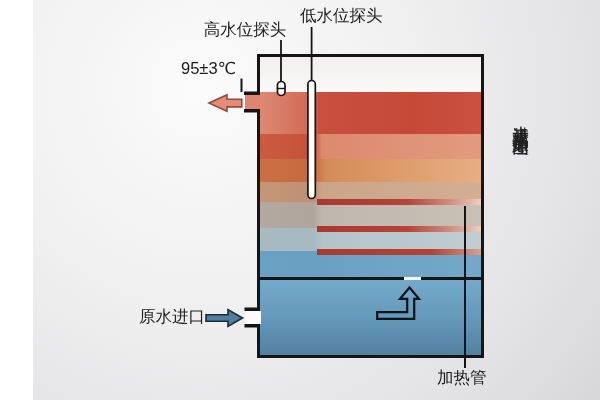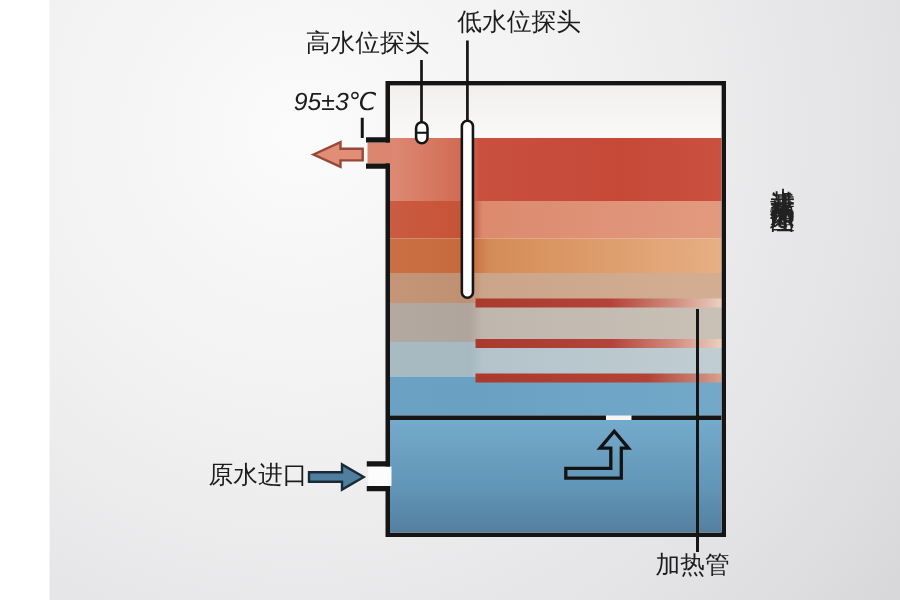--- a/index.html
+++ b/index.html
@@ -42,22 +42,22 @@
   .stripe-1{top:142px;}
   .stripe-2{top:169px;}
   .stripe-3{top:192px;background:linear-gradient(90deg,#a93a2d 0%,#b24335 70%,#c57f70 90%,#d9a090 100%);}
   .divider{position:absolute;top:220px;height:3px;background:#151515;}
   .divider-left{left:0;width:144px;}
   .divider-right{left:161px;width:60px;}
   
   .overlay{left:0;top:0;width:600px;height:400px;pointer-events:none;}
   
   .lbl-high{left:166px;top:21px;width:92px;text-align:center;}
-  .lbl-low{left:267px;top:7px;width:92px;text-align:center;}
-  .lbl-temp{left:148px;top:60px;width:70px;text-align:right;font-style:italic;}
+  .lbl-low{left:267px;top:7px;width:92px;text-align:left;}
+  .lbl-temp{left:148px;top:60px;width:70px;}
   .lbl-outlet{left:98px;top:95px;width:73px;text-align:right;}
   .lbl-inlet{left:95px;top:308px;width:77px;text-align:right;font-family:Liberation Serif, serif;}
   .lbl-heater{left:404px;top:369px;width:56px;text-align:left;}
   .lbl-title{
     left:477px;top:112px;height:210px;
     writing-mode:vertical-rl;
     font-size:16.5px;letter-spacing:1.5px;
     color:#222;
   }
 </style>

